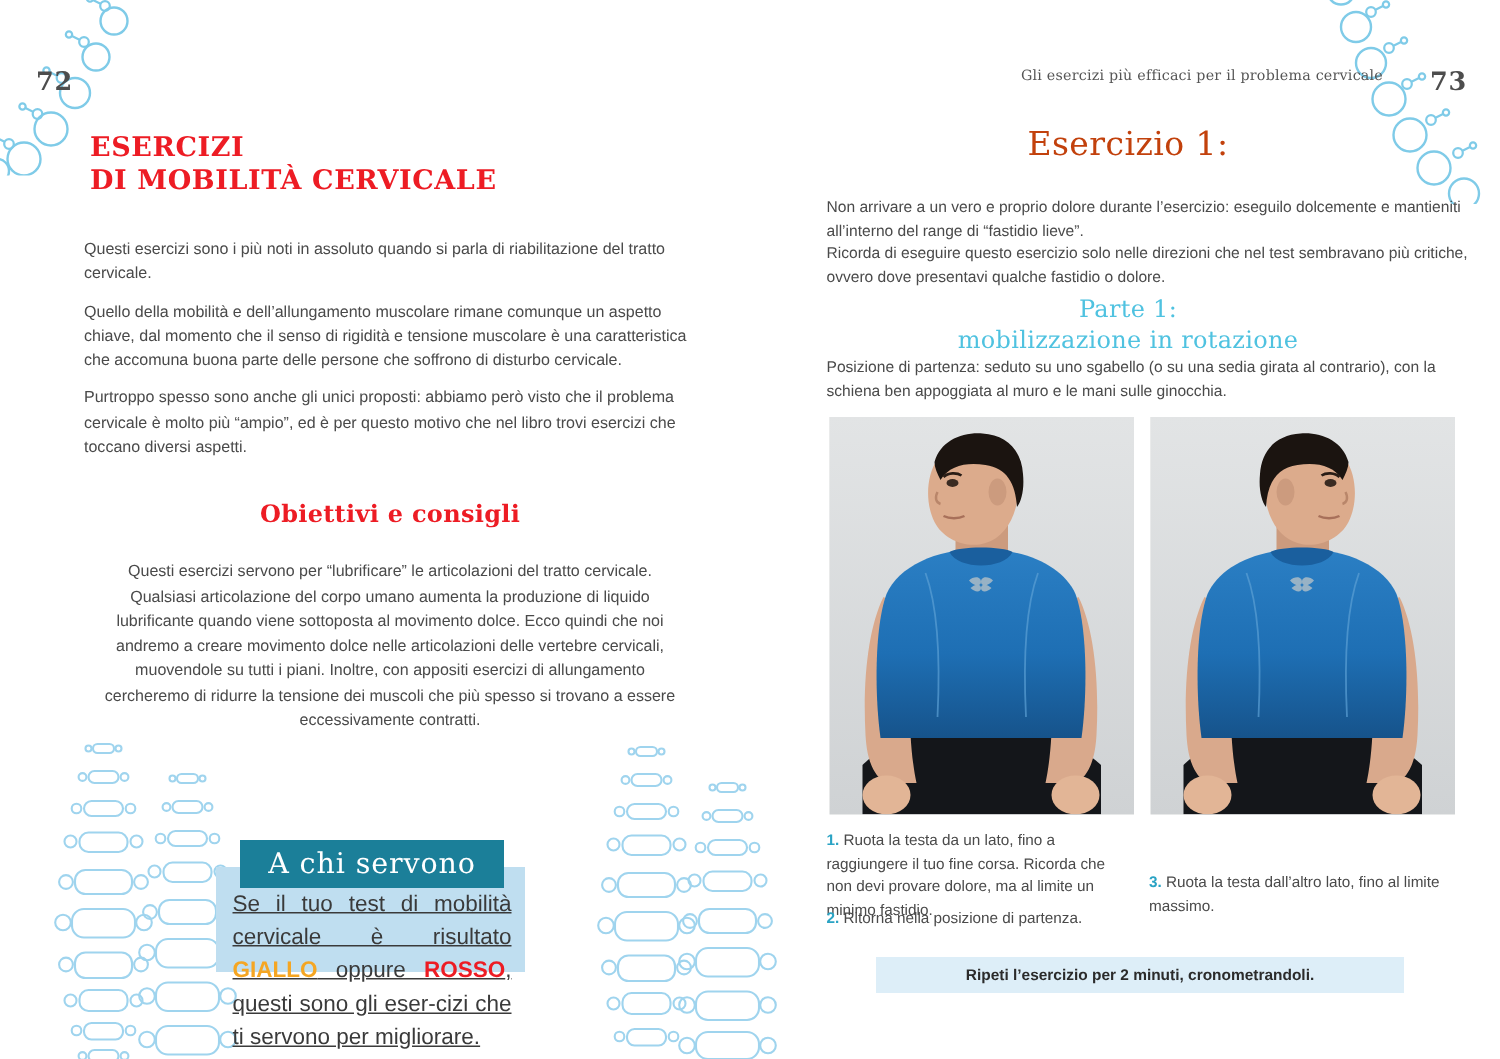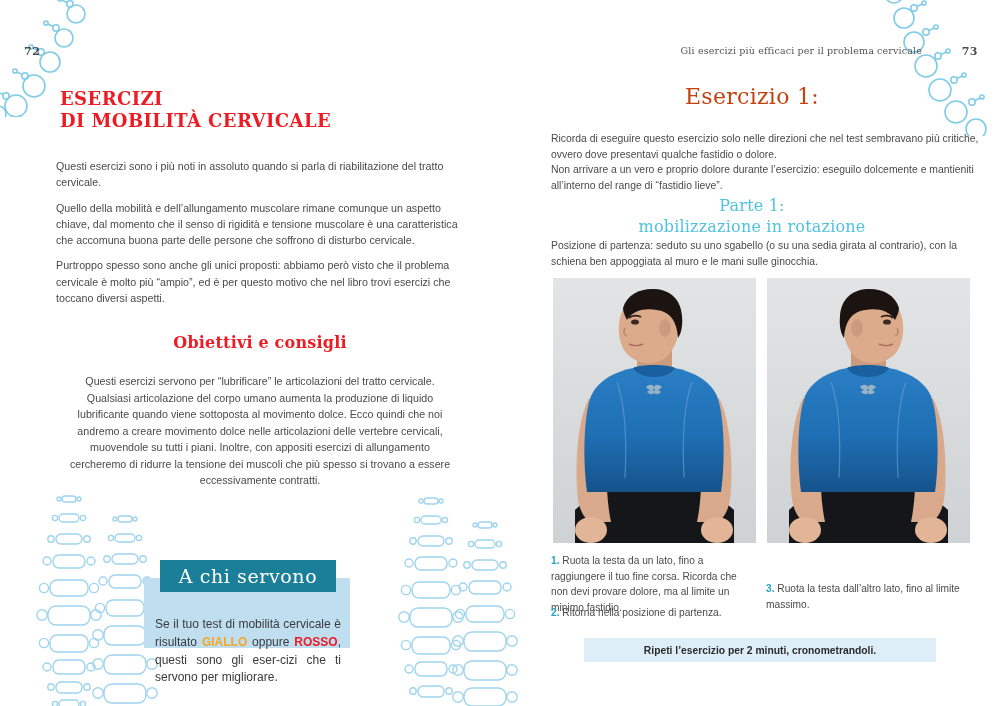--- a/index.html
+++ b/index.html
@@ -39,21 +39,21 @@
   .vert-a { left: 28px; top: 492px; width: 80px; height: 214px; }
   .vert-b { left: 84px; top: 512px; width: 80px; height: 194px; }
   .vert-c { left: 390px; top: 494px; width: 80px; height: 212px; }
   .vert-d { left: 444px; top: 518px; width: 80px; height: 188px; }
 
   
   .folio {
     position: absolute;
     font-family: "DejaVu Serif", serif;
     font-weight: 700;
-    font-size: 11px;
+    font-size: 17px;
     color: #4d4d4d;
     letter-spacing: 0.5px;
   }
   .folio-left { left: 24px; top: 45px; }
   .folio-right { right: 22px; top: 45px; }
   .runhead {
     position: absolute;
     right: 78px;
     top: 45px;
     font-family: "DejaVu Serif", serif;
@@ -140,26 +140,27 @@
   .box-achi-head span {
     font-family: "DejaVu Serif", serif;
     font-size: 19px;
     color: #ffffff;
     letter-spacing: 0.6px;
     line-height: 1;
   }
   .box-achi-body {
     position: absolute;
     left: 155px;
-    top: 616px;
+    top: 592px;
     width: 186px;
-    font-size: 12px;
+    font-size: 15px;
     line-height: 1.48;
     color: #3a3a3a;
     text-align: justify;
+    text-decoration: underline;
   }
   .tag-giallo { color: #f5a623; font-weight: 700; }
   .tag-rosso { color: #ed1c24; font-weight: 700; }
 
   
   .title-teal {
     position: absolute;
     left: 552px;
     top: 84px;
     width: 400px;
@@ -471,22 +472,22 @@
   <div class="page-right"></div>
 
   <div class="runhead">Gli esercizi più efficaci per il problema cervicale</div>
   <div class="folio folio-right">73</div>
 
   <div class="title-teal">
     <div>Esercizio 1:</div>
   </div>
 
   <div class="para-r">
+    <p>Non arrivare a un vero e proprio dolore durante l’esercizio: eseguilo dolcemente e mantieniti all’interno del range di “fastidio lieve”.</p>
     <p>Ricorda di eseguire questo esercizio solo nelle direzioni che nel test sembravano più critiche, ovvero dove presentavi qualche fastidio o dolore.</p>
-    <p>Non arrivare a un vero e proprio dolore durante l’esercizio: eseguilo dolcemente e mantieniti all’interno del range di “fastidio lieve”.</p>
   </div>
 
   <div class="subtitle-teal">
     <div>Parte 1:</div>
     <div>mobilizzazione in rotazione</div>
   </div>
 
   <div class="para-start">
     <p>Posizione di partenza: seduto su uno sgabello (o su una sedia girata al contrario), con la schiena ben appoggiata al muro e le mani sulle ginocchia.</p>
   </div>

